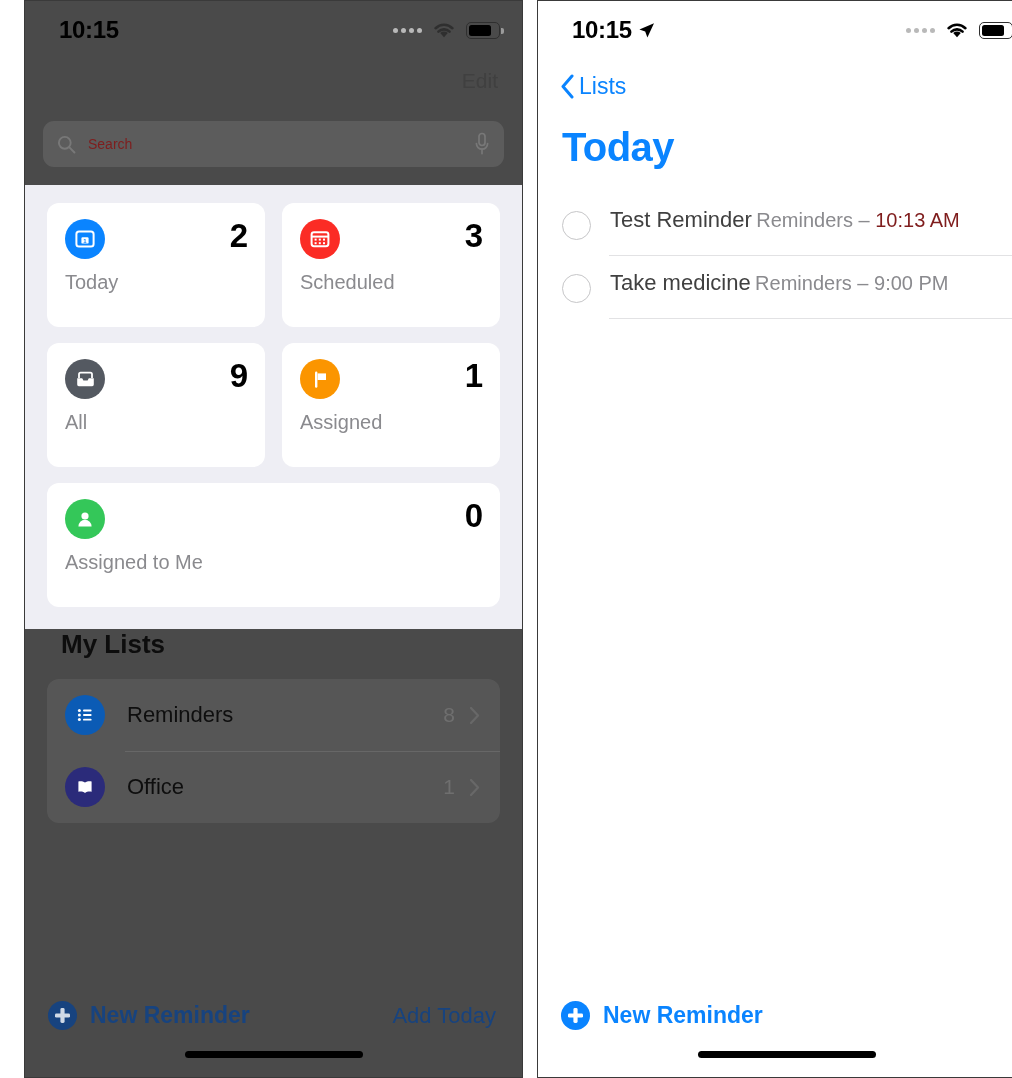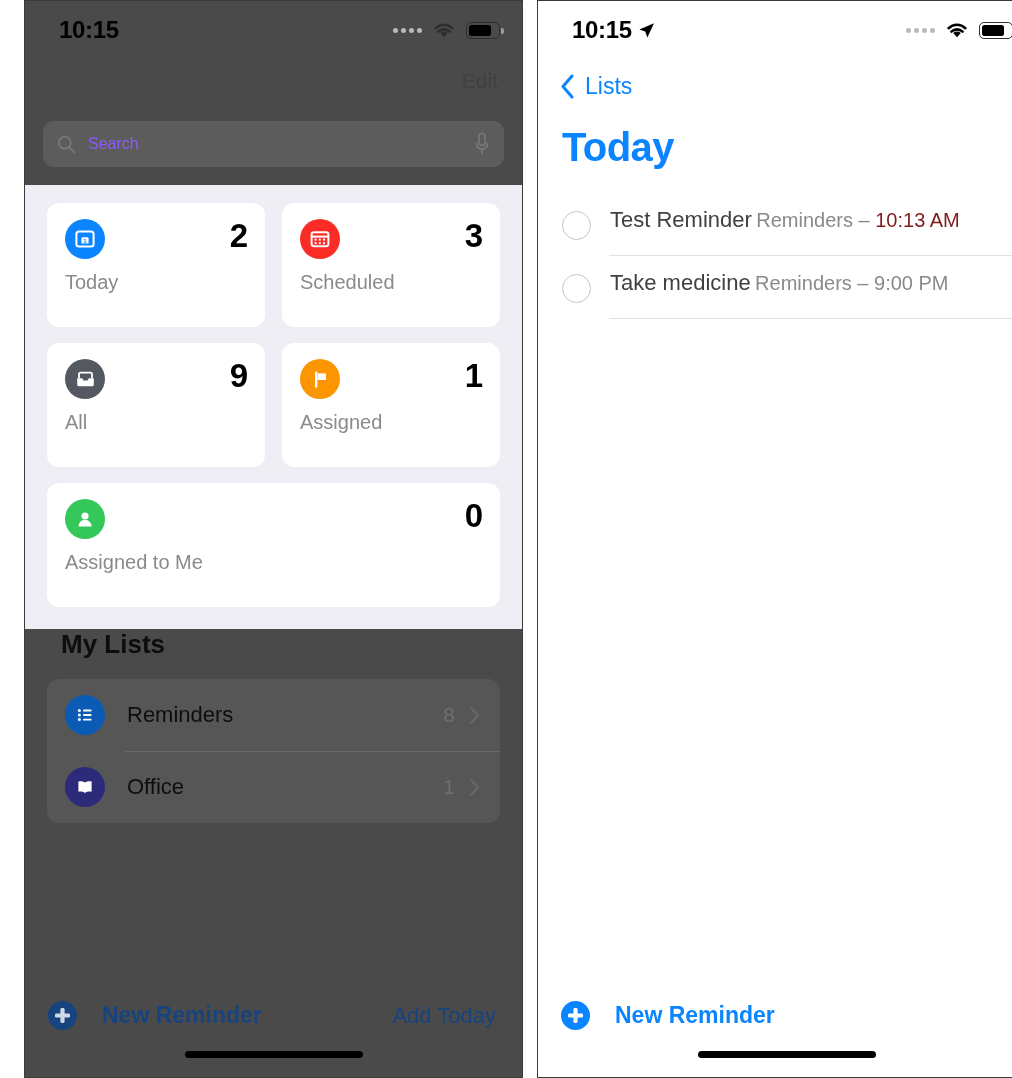--- a/index.html
+++ b/index.html
@@ -77,21 +77,21 @@
     font-size: 21px; color: #404040; font-weight: 400;
   }
   .searchbar {
     position: absolute; top: 120px; left: 18px; right: 18px;
     height: 46px; border-radius: 11px;
     background: rgba(255,255,255,0.10);
     display: flex; align-items: center; padding: 0 14px;
   }
   .search-ico { width: 19px; height: 19px; flex: none; opacity: .6; }
   .search-ph {
-    margin-left: 12px; font-size: 16px; color: #8b5cf6;
+    margin-left: 12px; font-size: 14px; color: #7f1d1d;
   }
   .mic-ico { margin-left: auto; width: 16px; height: 24px; opacity: .6; }
 
   
   .highlight-band {
     position: absolute;
     left: 0; right: 0; top: 184px; height: 444px;
     background: #eeeef4;
     overflow: hidden;
   }
@@ -159,39 +159,39 @@
   .chev {
     margin-left: 14px; width: 11px; height: 19px; opacity: .55;
   }
 
   .bottombar-left {
     position: absolute; left: 0; right: 0; bottom: 46px;
     display: flex; align-items: center;
     padding: 0 26px 0 22px;
   }
   .new-rem {
-    display: flex; align-items: center; gap: 24px;
+    display: flex; align-items: center; gap: 12px;
   }
   .plus-ico { width: 31px; height: 31px; flex: none; }
   .new-rem-label {
     font-size: 23px; font-weight: bold; color: #17437f;
   }
   .add-list {
     margin-left: auto; font-size: 22px; color: #17437f;
   }
   .home-ind {
     position: absolute; bottom: 19px; left: 50%;
     transform: translateX(-50%);
     width: 178px; height: 7px; border-radius: 4px; background: #000;
   }
 
   
   .back-row {
     position: absolute; top: 72px; left: 22px;
-    display: flex; align-items: center; gap: 11px;
+    display: flex; align-items: center; gap: 5px;
   }
   .back-chev { width: 14px; height: 25px; flex: none; }
   .back-label { font-size: 23px; color: #0a84ff; }
   .big-title {
     position: absolute; top: 124px; left: 24px;
     font-size: 40px; font-weight: bold; color: #0a84ff;
     letter-spacing: -0.6px;
   }
   .rem-list {
     position: absolute; top: 192px; left: 0; right: 0;

